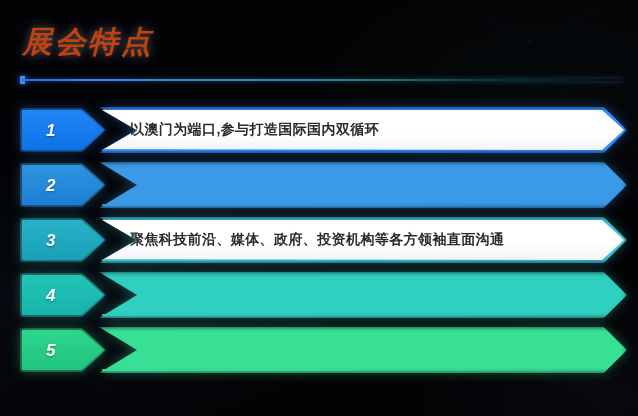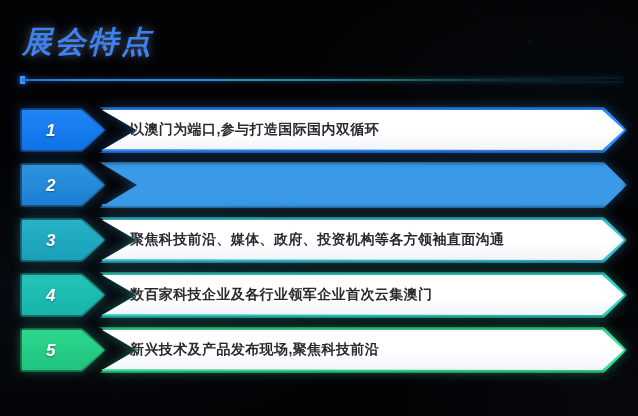--- a/index.html
+++ b/index.html
@@ -38,21 +38,21 @@
     left:0; top:0; right:0;
     height:92px;
   }
   #page-title {
     position:absolute;
     left:22px; top:22px;
     font-size:30px;
     font-weight:bold;
     font-style:italic;
     letter-spacing:3px;
-    color:#3b82f6;
+    color:#c2410c;
     text-shadow:0 0 8px rgba(255,255,255,.30), 0 0 22px rgba(120,170,255,.18);
     white-space:nowrap;
   }
   #title-divider {
     position:absolute;
     left:22px; top:79px;
     width:600px; height:2px;
     background:linear-gradient(to right,
         #1f6fe0 0%,
         #2f86e8 10%,
@@ -207,29 +207,23 @@
       <span class="panel-text">聚焦科技前沿、媒体、政府、投资机构等各方领袖直面沟通</span>
     </div>
     <div class="panel-underline" style="background: linear-gradient(to right, rgb(55, 192, 212), rgba(0, 0, 0, 0));"></div>
   </div>
     <div class="row" style="filter: drop-shadow(rgba(47, 208, 192, 0.4) 0px 0px 6px);">
     <div class="badge-glow" style="background: rgb(47, 208, 192);"></div>
     <div class="badge" style="background: linear-gradient(rgb(35, 196, 182) 0%, rgb(23, 179, 172) 100%);">
       <span class="badge-num">4</span>
     </div>
     <div class="panel-glow" style="background: rgb(47, 208, 192);"></div>
-    <div class="panel">
-      <span class="panel-text">数百家科技企业及各行业领军企业首次云集澳门</span>
-    </div>
     <div class="panel-underline" style="background: linear-gradient(to right, rgb(47, 208, 192), rgba(0, 0, 0, 0));"></div>
   </div>
     <div class="row" style="filter: drop-shadow(rgba(56, 224, 150, 0.4) 0px 0px 6px);">
     <div class="badge-glow" style="background: rgb(56, 224, 150);"></div>
     <div class="badge" style="background: linear-gradient(rgb(46, 214, 140) 0%, rgb(31, 196, 126) 100%);">
       <span class="badge-num">5</span>
     </div>
     <div class="panel-glow" style="background: rgb(56, 224, 150);"></div>
-    <div class="panel">
-      <span class="panel-text">新兴技术及产品发布现场,聚焦科技前沿</span>
-    </div>
     <div class="panel-underline" style="background: linear-gradient(to right, rgb(56, 224, 150), rgba(0, 0, 0, 0));"></div>
   </div>
   </div>
 
 </body></html>

